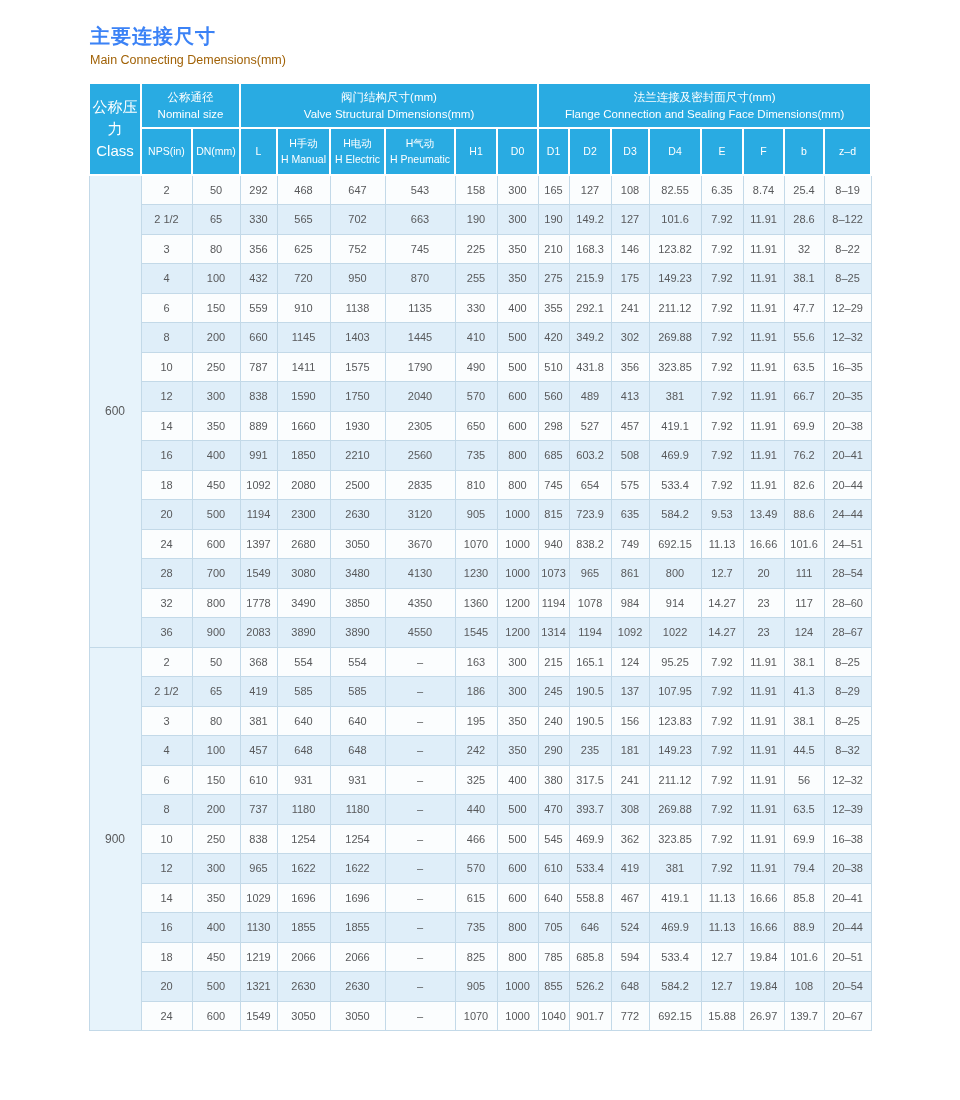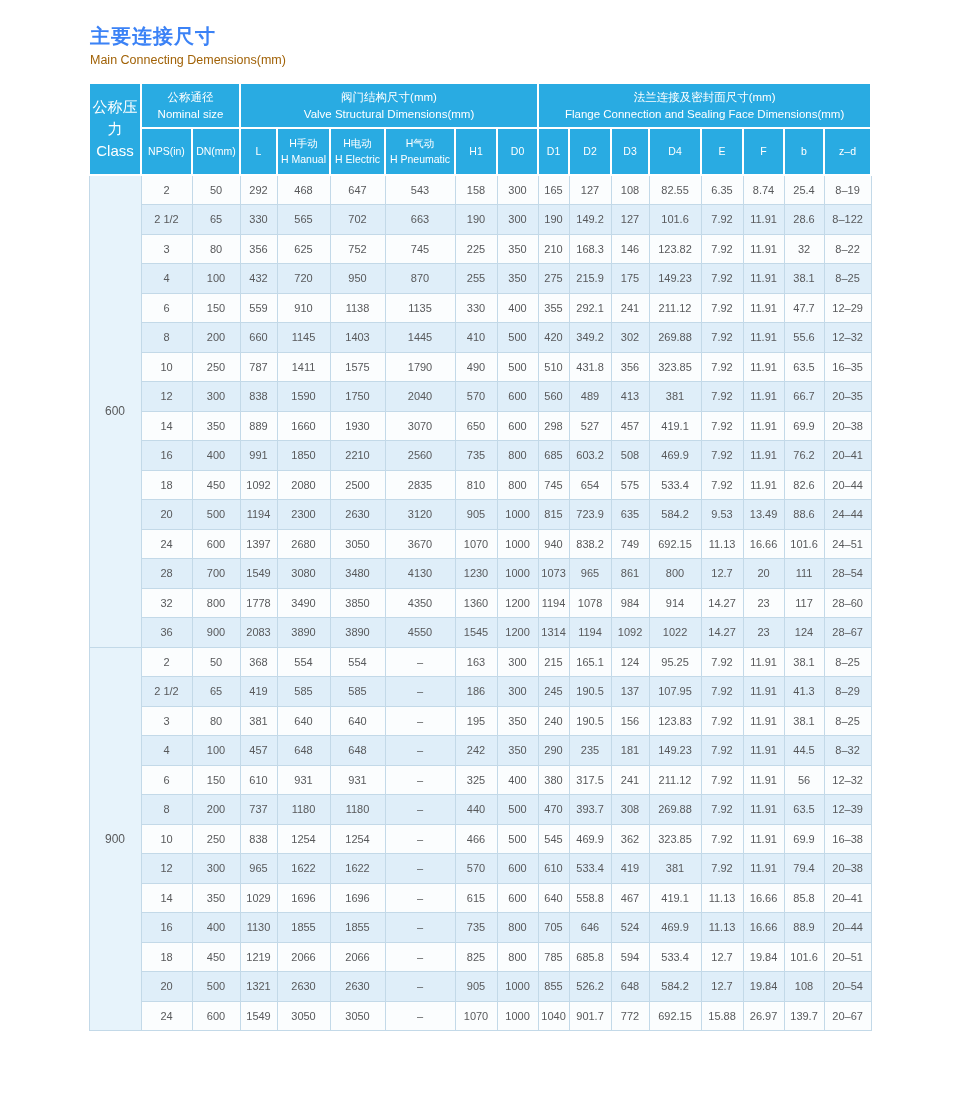--- a/index.html
+++ b/index.html
@@ -272,21 +272,21 @@
           <td>11.91</td>
           <td>66.7</td>
           <td>20–35</td>
         </tr>
         <tr>
           <td>14</td>
           <td>350</td>
           <td>889</td>
           <td>1660</td>
           <td>1930</td>
-          <td>3070</td>
+          <td>2305</td>
           <td>650</td>
           <td>600</td>
           <td>298</td>
           <td>527</td>
           <td>457</td>
           <td>419.1</td>
           <td>7.92</td>
           <td>11.91</td>
           <td>69.9</td>
           <td>20–38</td>

